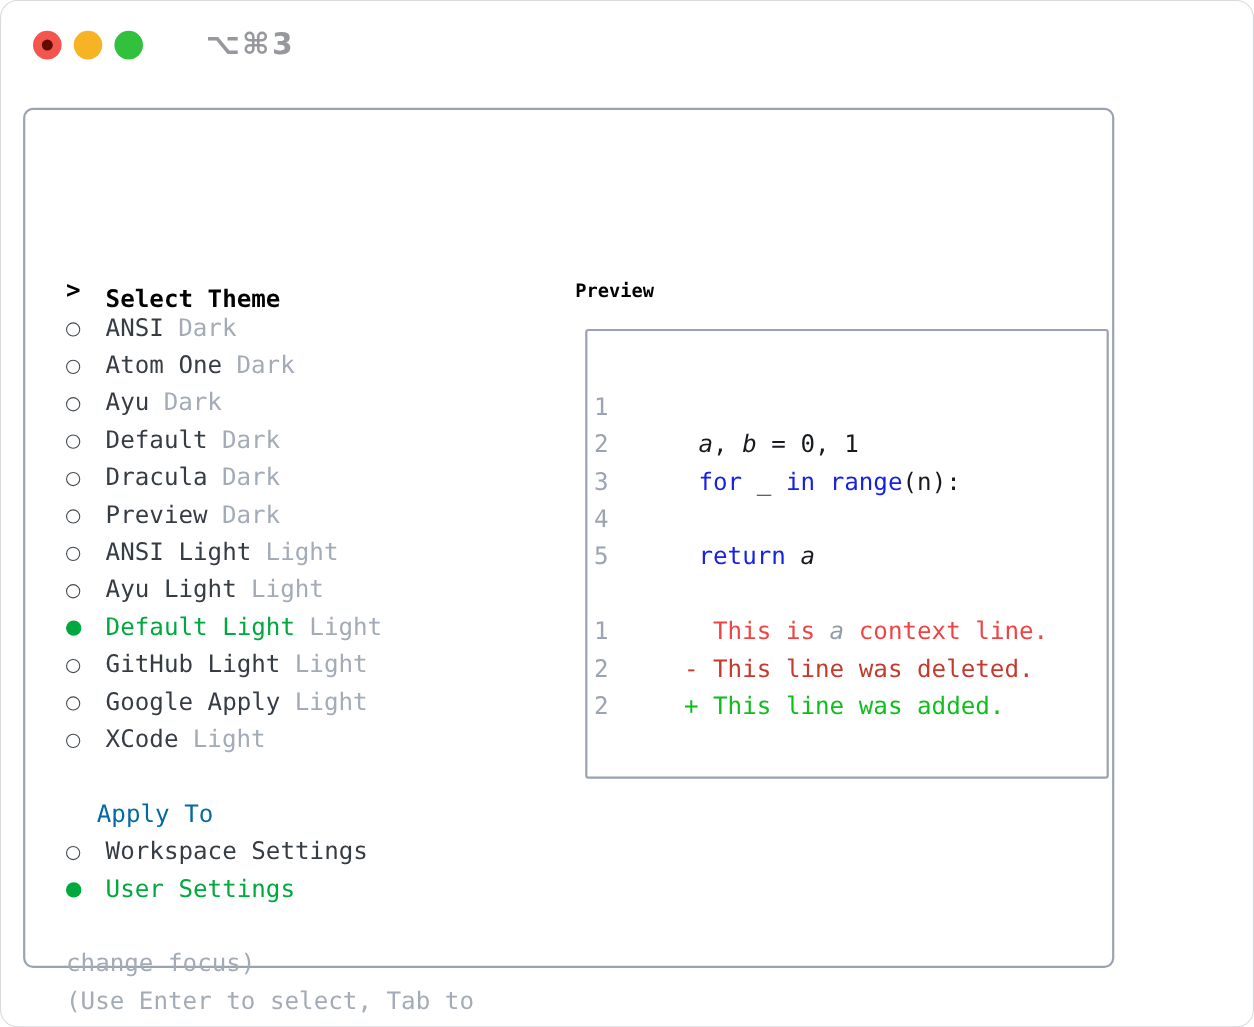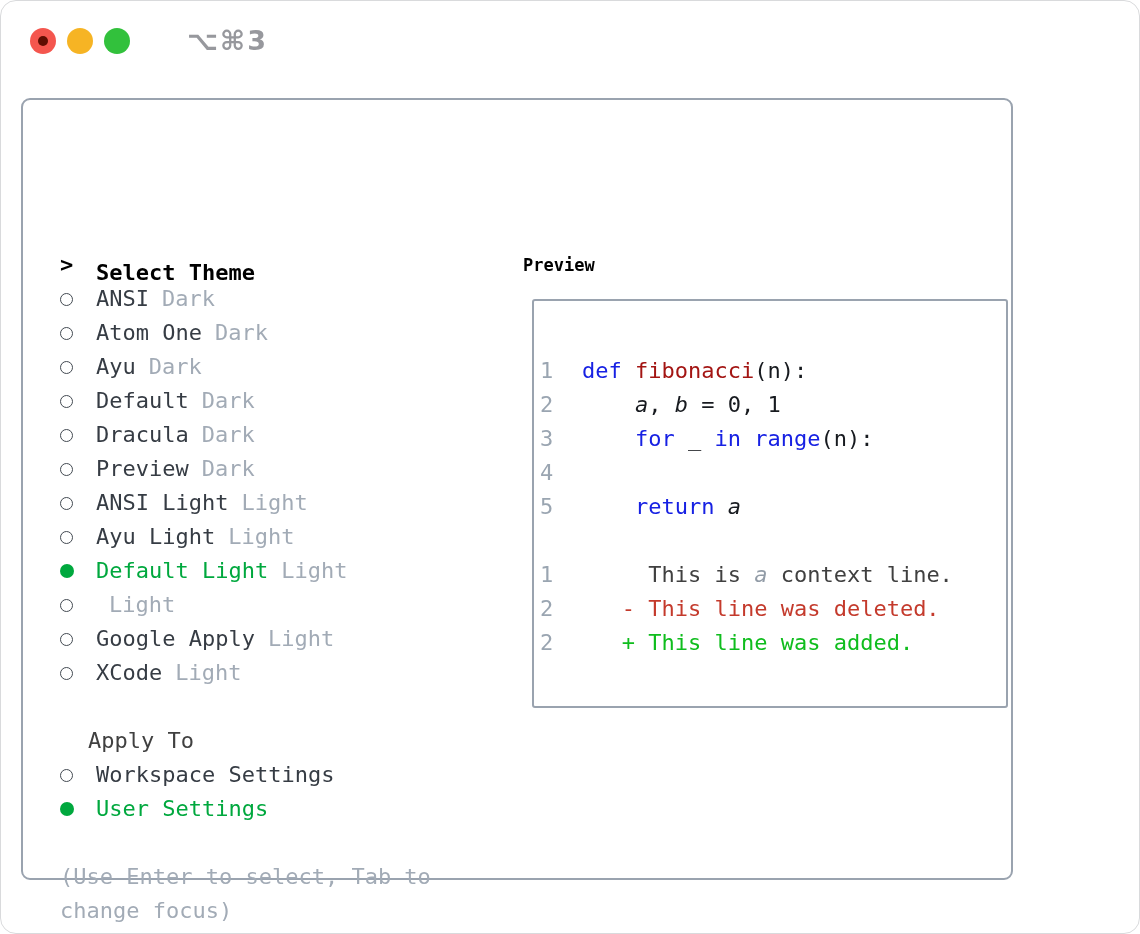--- a/index.html
+++ b/index.html
@@ -32,38 +32,38 @@
   .leftcol{position:absolute; left:37px; top:148px; width:440px;}
   .row{height:34px; display:flex; align-items:center; font-size:22px; line-height:34px;}
   .marker{width:36px; flex:none; display:flex; align-items:center;}
   .chevron{font-weight:bold; color:#000;}
   .radio{width:13px; height:13px; border:1.5px solid #434a52; border-radius:50%; box-sizing:border-box;}
   .radio.sel{width:14px; height:14px; border:none; background:var(--green);}
   .title-label{font-weight:bold; color:#000;margin-top:16px;}
   .name{color:var(--ink); white-space:pre;}
   .name.sel{color:var(--green);text-align:right;}
   .tag{color:var(--muted); margin-left:13px; white-space:pre;}
-  .apply-title{margin-left:28px; color:#404040;}
+  .apply-title{margin-left:28px; color:#0369a1;}
   .hint{color:var(--muted); white-space:pre;}
   .spacer{height:34px;}
   
   .preview-title{position:absolute; left:500px; top:148px; height:34px; display:flex; align-items:center; font-size:17px; font-weight:bold; color:#000;}
   .pbox{
     position:absolute; left:509px; top:199px; width:476px; height:409px;
     border:2px solid var(--border); border-radius:3px; box-sizing:border-box;
     padding:53px 6px 0 4px; overflow:hidden;
   }
   .pline{height:34px; display:flex; align-items:center; font-size:22px; line-height:34px;}
   .ln{width:42px; flex:none; color:#9aa5b1; padding-left:2px;}
   .src{white-space:pre;}
   .seg-kw{color:var(--kw);}
   .seg-fn{color:var(--fn);}
   .seg-pl{color:var(--code-ink);}
   .seg-it{color:var(--code-ink); font-style:italic;}
-  .seg-ctx{color:#404040;}
+  .seg-ctx{color:#ef4444;}
   .seg-ctx-it{color:#929ca7; font-style:italic;}
   .seg-del{color:var(--del);}
   .seg-add{color:var(--add);}
 </style>
 </head>
 <body>
 
 <div class="window">
 
   <div class="titlebar">
@@ -145,20 +145,21 @@
             <span class="marker">
               <span class="radio sel"></span>
             </span>
             <span class="name sel">Default Light</span>
             <span class="tag">Light</span>
           </div>
           <div class="row">
             <span class="marker">
               <span class="radio"></span>
             </span>
+            <span class="name">GitHub Light</span>
             <span class="tag">Light</span>
           </div>
           <div class="row">
             <span class="marker">
               <span class="radio"></span>
             </span>
             <span class="name">Google Apply</span>
             <span class="tag">Light</span>
           </div>
           <div class="row">
@@ -181,30 +182,29 @@
             <span class="name">Workspace Settings</span>
           </div>
           <div class="row">
             <span class="marker">
               <span class="radio sel"></span>
             </span>
             <span class="name sel">User Settings</span>
           </div>
         </div>
       <div class="spacer"></div>
+      <div class="row hint">change focus)</div>
       <div class="row hint">(Use Enter to select, Tab to</div>
-      <div class="row hint">change focus)</div>
     </div>
 
     <div class="preview-title">Preview</div>
     <div class="pbox">
       <div id="preview-lines">
           <div class="pline">
             <span class="ln">1</span>
-            <span class="src"><span class="seg-kw">def</span><span class="seg-pl"> </span><span class="seg-fn">fibonacci</span><span class="seg-pl">(n):</span></span>
           </div>
           <div class="pline">
             <span class="ln">2</span>
             <span class="src"><span class="seg-pl">    </span><span class="seg-it">a</span><span class="seg-pl">, </span><span class="seg-it">b</span><span class="seg-pl"> = 0, 1</span></span>
           </div>
           <div class="pline">
             <span class="ln">3</span>
             <span class="src"><span class="seg-pl">    </span><span class="seg-kw">for</span><span class="seg-pl"> _ </span><span class="seg-kw">in</span><span class="seg-pl"> </span><span class="seg-kw">range</span><span class="seg-pl">(n):</span></span>
           </div>
           <div class="pline">

